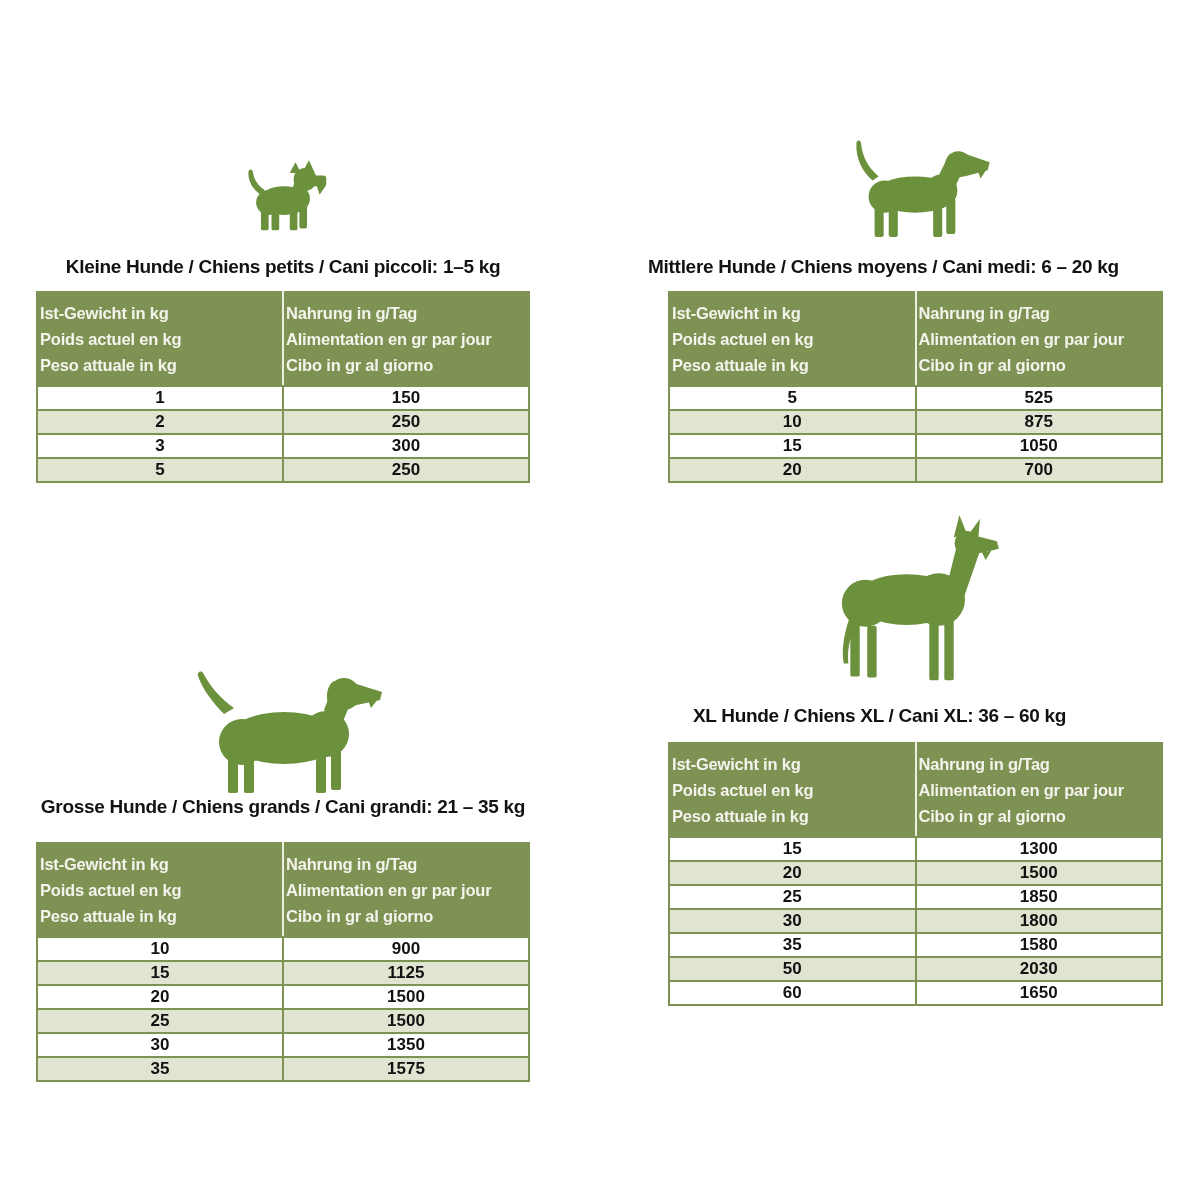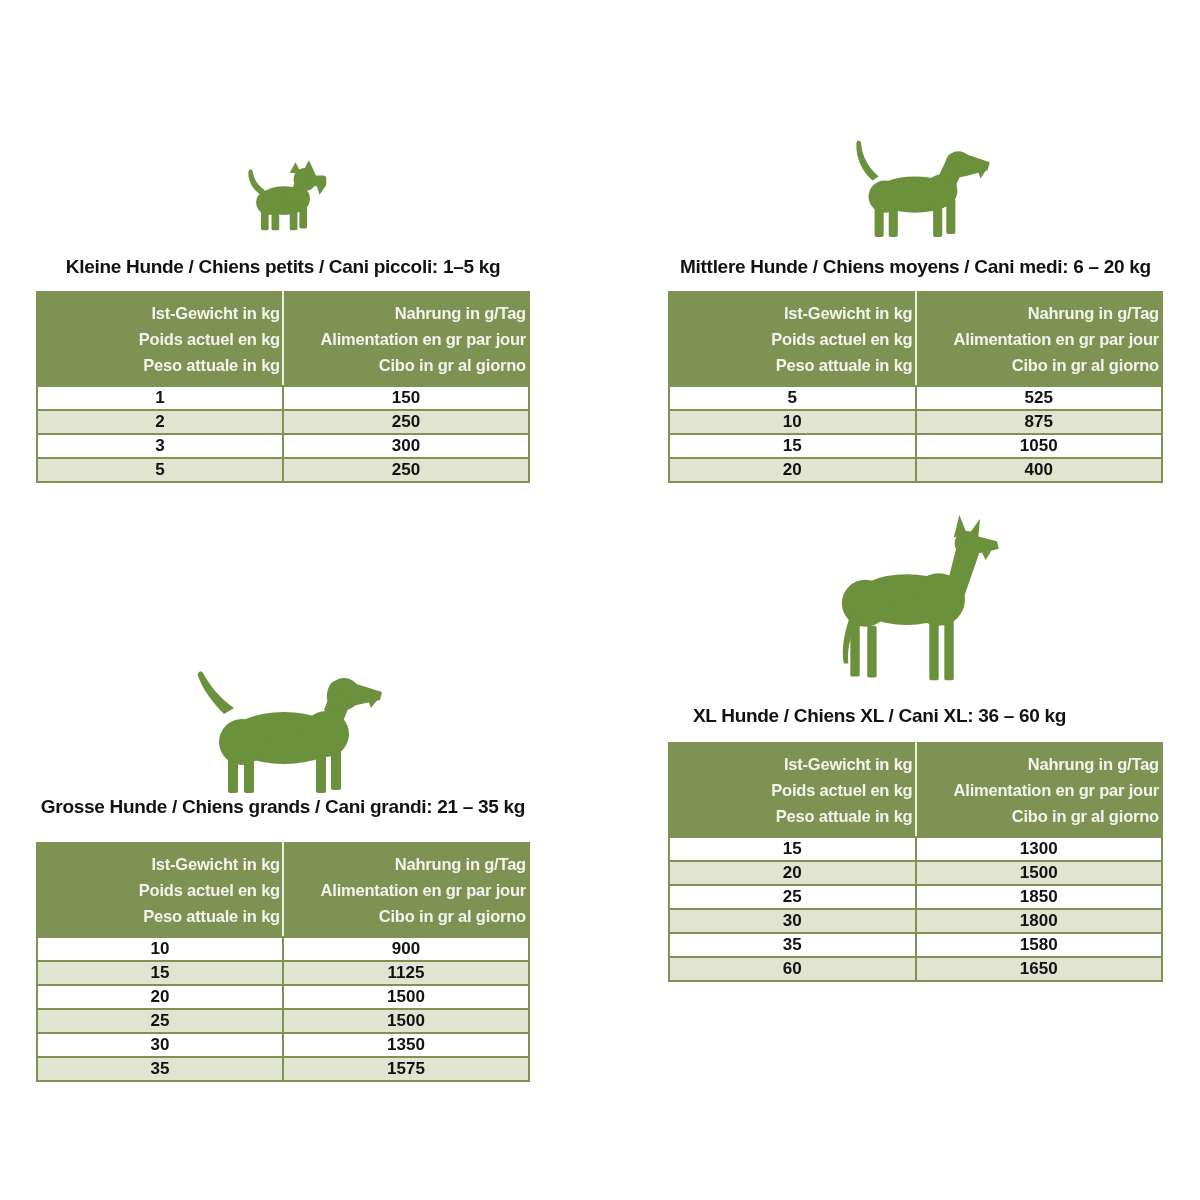--- a/index.html
+++ b/index.html
@@ -42,21 +42,21 @@
     border: 2px solid #7e9254;
   }
   table.feed th {
     background: #7e9254;
     color: #f4f4ec;
     font-size: 16.5px;
     font-weight: 700;
     letter-spacing: -0.2px;
     padding: 7px 2px;
     border: 2px solid #7e9254;
-    text-align: right;
+    text-align: left;
     vertical-align: middle;
   }
   table.feed th:first-child {
     border-right: 2px solid #edefe0;
   }
   table.feed th .hl {
     display: block;
     line-height: 26px;
     white-space: nowrap;
   }
@@ -75,21 +75,21 @@
   table.feed tbody tr:nth-child(even) td {
     background: #e0e4d1;
   }
 
   
   #icon-small  { left: 236px; top: 146px; width: 96px;  height: 88px; }
   #title-small { left: 36px;  top: 256px; width: 494px; }
   #table-small { left: 36px;  top: 291px; width: 494px; }
 
   #icon-medium  { left: 842px; top: 134px; width: 152px; height: 106px; }
-  #title-medium { left: 668px; top: 256px; width: 495px; }
+  #title-medium { left: 636px; top: 256px; width: 495px; }
   #table-medium { left: 668px; top: 291px; width: 495px; }
 
   #icon-large  { left: 182px; top: 650px; width: 214px; height: 145px; }
   #title-large { left: 36px;  top: 796px; width: 494px; }
   #table-large { left: 36px;  top: 842px; width: 494px; }
 
   #icon-xl  { left: 824px; top: 508px; width: 188px; height: 184px; }
   #title-xl { left: 632px; top: 705px; width: 495px; }
   #table-xl { left: 668px; top: 742px; width: 495px; }
 </style>
@@ -197,21 +197,21 @@
       <tr>
       <td>10</td>
       <td>875</td>
     </tr>
       <tr>
       <td>15</td>
       <td>1050</td>
     </tr>
       <tr>
       <td>20</td>
-      <td>400</td>
+      <td>700</td>
     </tr>
     </tbody>
 </table>
 
 <div class="abs dog-icon" id="icon-large">
   <svg viewBox="0 0 210 145" preserveAspectRatio="xMidYMid meet" aria-hidden="true">
     <g class="dog-fill">
       <path d="M40,64 C28,52 18,38 14,26 C13,22 17,20 19,23 C26,36 36,48 50,58 Z"></path>
       <ellipse cx="100" cy="88" rx="56" ry="26"></ellipse>
       <circle cx="142" cy="84" r="23"></circle>
@@ -325,17 +325,21 @@
     </tr>
       <tr>
       <td>30</td>
       <td>1800</td>
     </tr>
       <tr>
       <td>35</td>
       <td>1580</td>
     </tr>
       <tr>
+      <td>50</td>
+      <td>2030</td>
+    </tr>
+      <tr>
       <td>60</td>
       <td>1650</td>
     </tr>
     </tbody>
 </table>
 
 </body></html>

